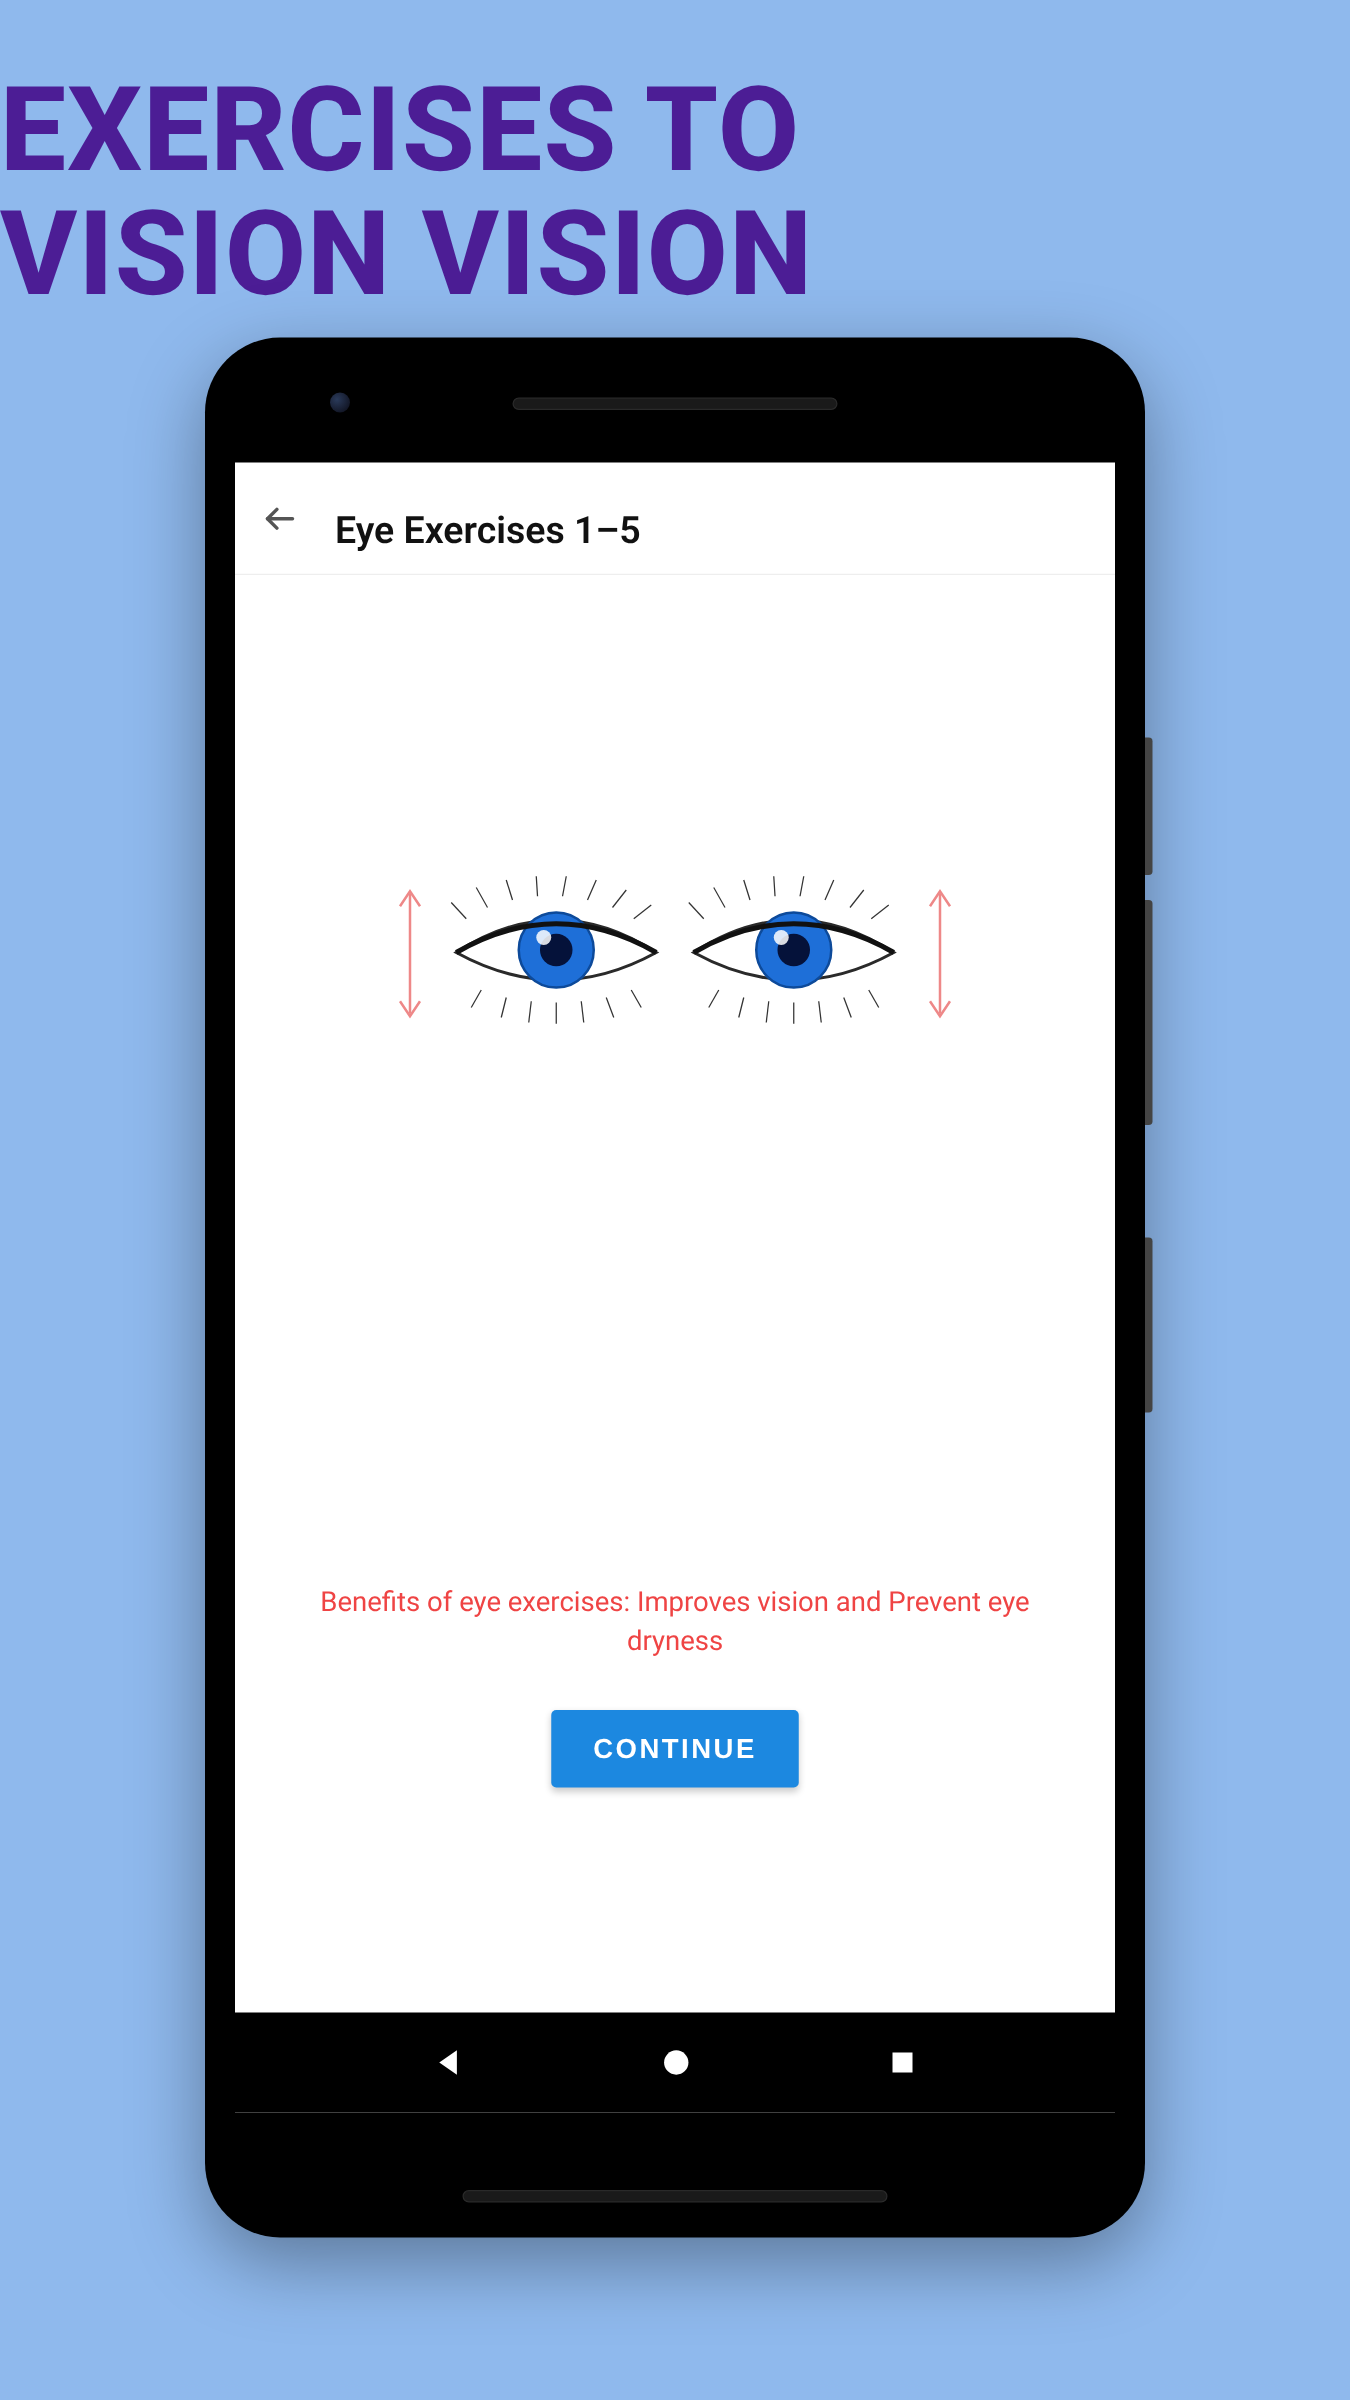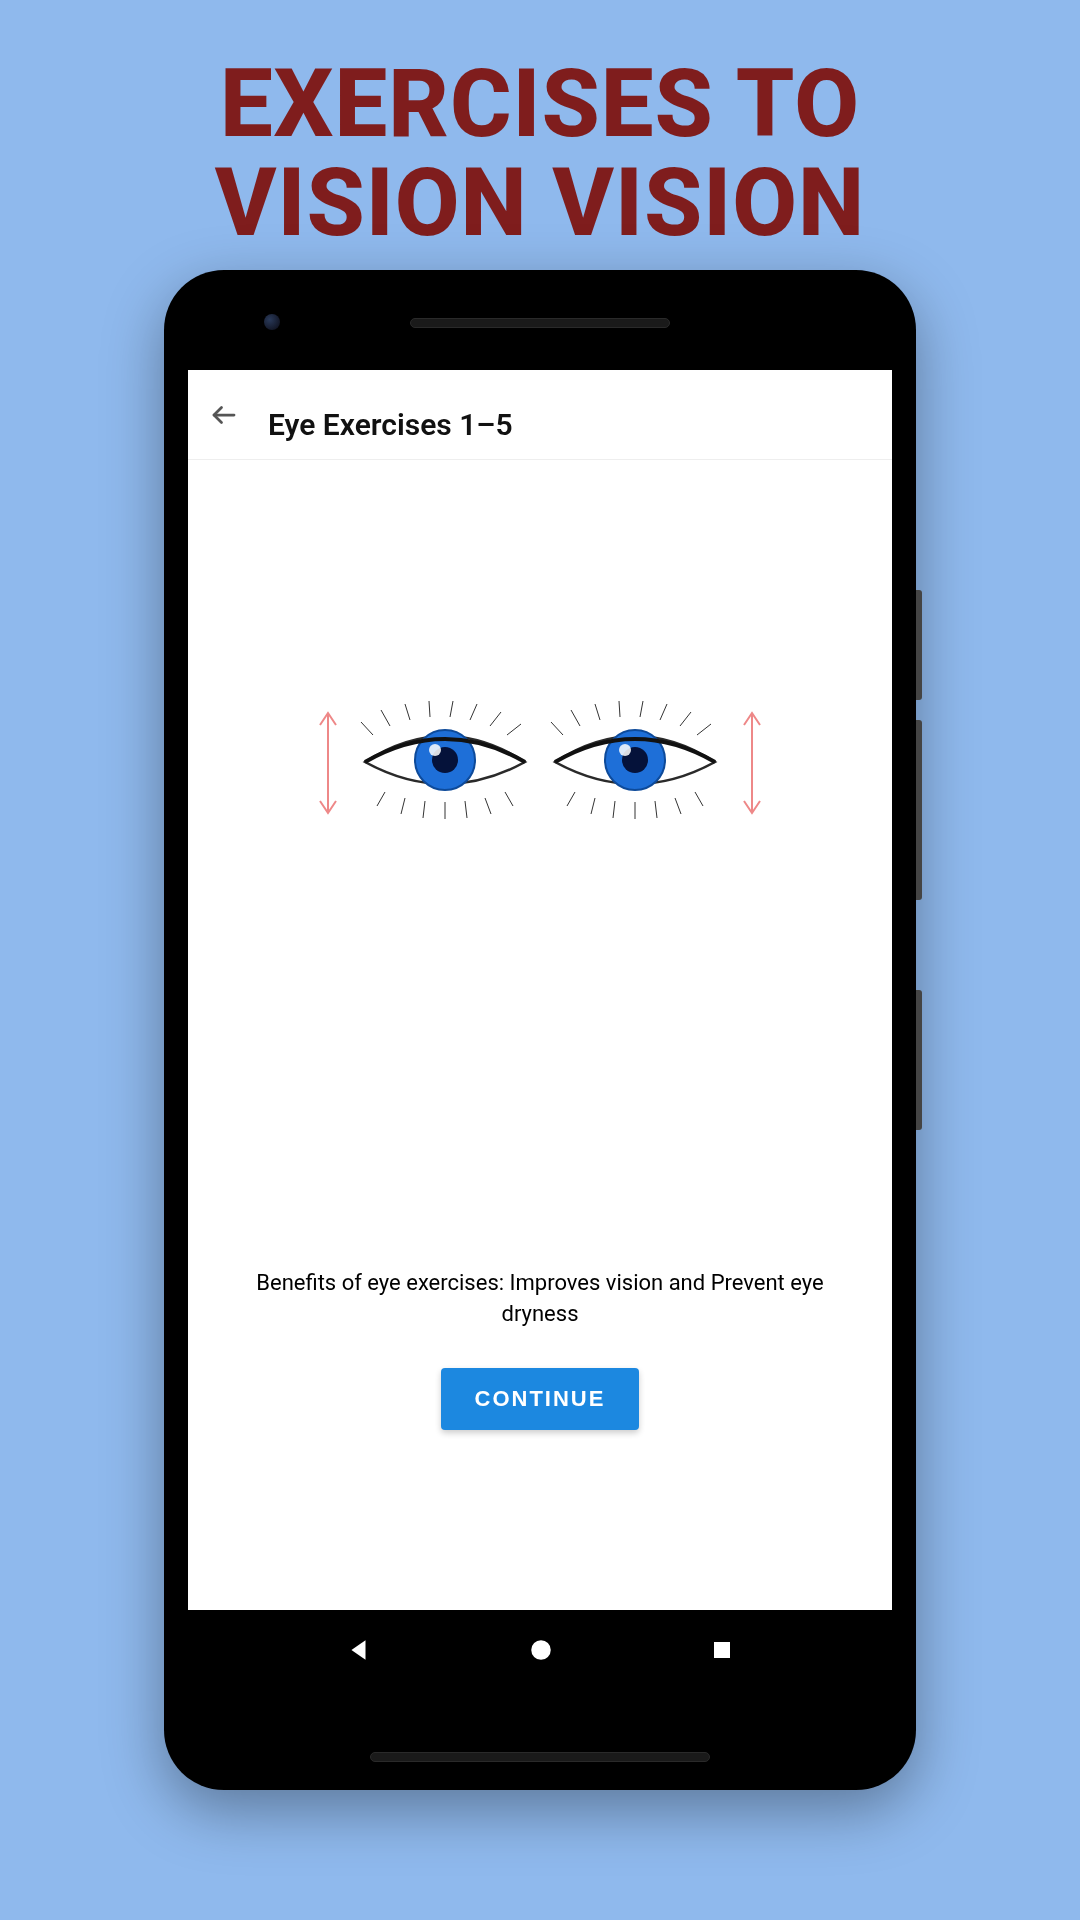--- a/index.html
+++ b/index.html
@@ -5,24 +5,24 @@
   * { margin: 0; padding: 0; box-sizing: border-box; }
   body {
     width: 1080px;
     height: 1920px;
     background: #8fb9ed;
     font-family: -apple-system, BlinkMacSystemFont, 'Segoe UI', Roboto, Arial, sans-serif;
     overflow: hidden;
     position: relative;
   }
   .promo-title {
-    color: #7f1d1d;
+    color: #4c1d95;
     font-size: 94px;
     font-weight: 800;
-    text-align: center;
+    text-align: left;
     line-height: 1.05;
     padding-top: 55px;
     letter-spacing: 1px;
   }
   .phone-frame {
     position: absolute;
     left: 164px;
     top: 270px;
     width: 752px;
     height: 1520px;
@@ -119,21 +119,21 @@
   .arrow-updown {
     color: #e88;
   }
   .eye {
     position: relative;
   }
   .eye svg { display: block; }
   .benefits-text {
     position: absolute;
     bottom: 280px;
-    color: #000000;
+    color: #ef4444;
     font-size: 22px;
     text-align: center;
     padding: 0 60px;
     line-height: 1.4;
   }
   .continue-btn {
     position: absolute;
     bottom: 180px;
     background: #1c88e0;
     color: #ffffff;

